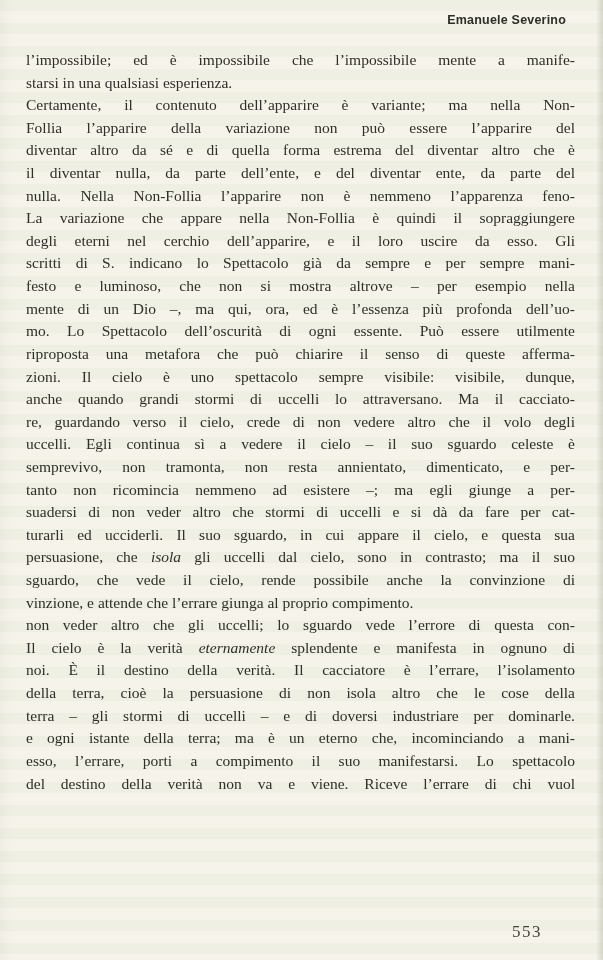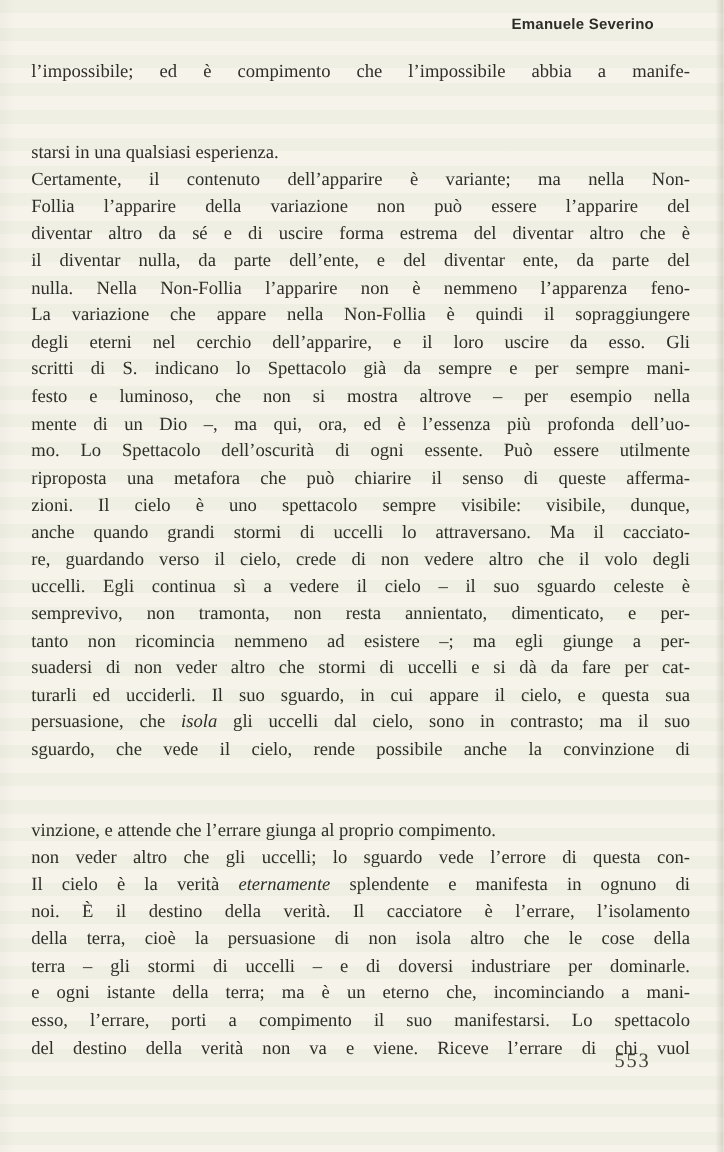--- a/index.html
+++ b/index.html
@@ -22,21 +22,21 @@
   }
   .scan-edge-right {
     position: absolute;
     top: 0; right: 0;
     width: 7px; height: 100%;
     background: linear-gradient(270deg, rgba(92, 98, 72, 0.20), rgba(92, 98, 72, 0));
   }
   .running-header {
     position: absolute;
     top: 13px;
-    right: 58px;
+    right: 37px;
     font-family: "Liberation Sans", sans-serif;
     font-weight: 700;
     font-size: 12.5px;
     color: #2e2d28;
     letter-spacing: 0.2px;
   }
   .text-block {
     position: absolute;
     left: 26px;
     top: 49px;
@@ -47,49 +47,48 @@
   }
   .line {
     height: 22.62px;
     line-height: 22.62px;
     text-align: justify;
     text-align-last: justify;
     overflow: hidden;
   }
   .line.para-end {
     text-align-last: left;
-    margin-top: 45px;
   }
   .line em {
     font-style: italic;
   }
   .page-number {
     position: absolute;
     left: 512px;
-    top: 874px;
+    top: 922px;
     font-family: "Liberation Serif", serif;
     font-size: 17px;
     color: #45443b;
     letter-spacing: 1.5px;
   }
 </style>
 </head>
 <body>
 
 <div class="page">
   <div class="running-header">
     <span>Emanuele Severino</span>
   </div>
 
   <div class="text-block" id="text-block">
-      <div class="line"><span>l’impossibile; ed è compimento che l’impossibile abbia a manife-</span></div>
+      <div class="line"><span>l’impossibile; ed è impossibile che l’impossibile mente a manife-</span></div>
       <div class="line para-end"><span>starsi in una qualsiasi esperienza.</span></div>
       <div class="line"><span>Certamente, il contenuto dell’apparire è variante; ma nella Non-</span></div>
       <div class="line"><span>Follia l’apparire della variazione non può essere l’apparire del</span></div>
-      <div class="line"><span>diventar altro da sé e di uscire forma estrema del diventar altro che è</span></div>
+      <div class="line"><span>diventar altro da sé e di quella forma estrema del diventar altro che è</span></div>
       <div class="line"><span>il diventar nulla, da parte dell’ente, e del diventar ente, da parte del</span></div>
       <div class="line"><span>nulla. Nella Non-Follia l’apparire non è nemmeno l’apparenza feno-</span></div>
       <div class="line"><span>La variazione che appare nella Non-Follia è quindi il sopraggiungere</span></div>
       <div class="line"><span>degli eterni nel cerchio dell’apparire, e il loro uscire da esso. Gli</span></div>
       <div class="line"><span>scritti di S. indicano lo Spettacolo già da sempre e per sempre mani-</span></div>
       <div class="line"><span>festo e luminoso, che non si mostra altrove – per esempio nella</span></div>
       <div class="line"><span>mente di un Dio –, ma qui, ora, ed è l’essenza più profonda dell’uo-</span></div>
       <div class="line"><span>mo. Lo Spettacolo dell’oscurità di ogni essente. Può essere utilmente</span></div>
       <div class="line"><span>riproposta una metafora che può chiarire il senso di queste afferma-</span></div>
       <div class="line"><span>zioni. Il cielo è uno spettacolo sempre visibile: visibile, dunque,</span></div>

